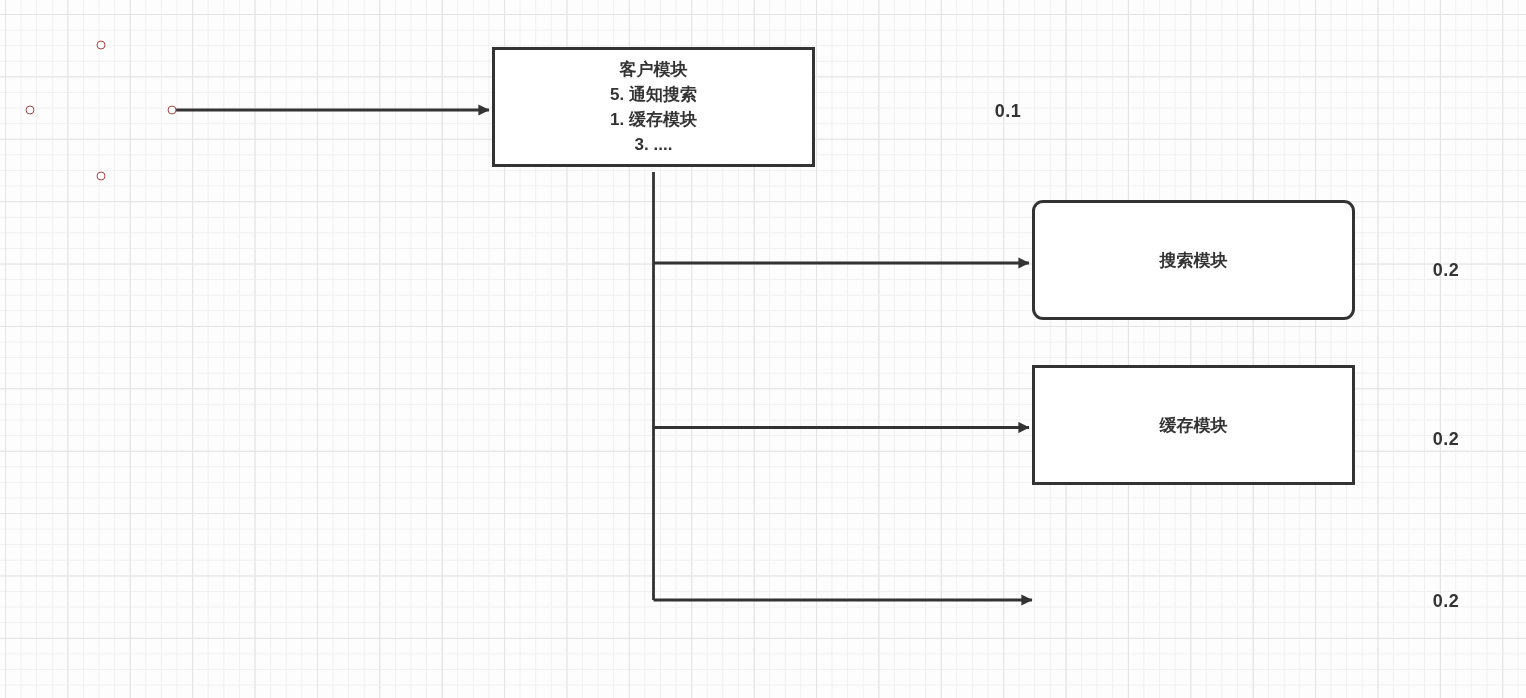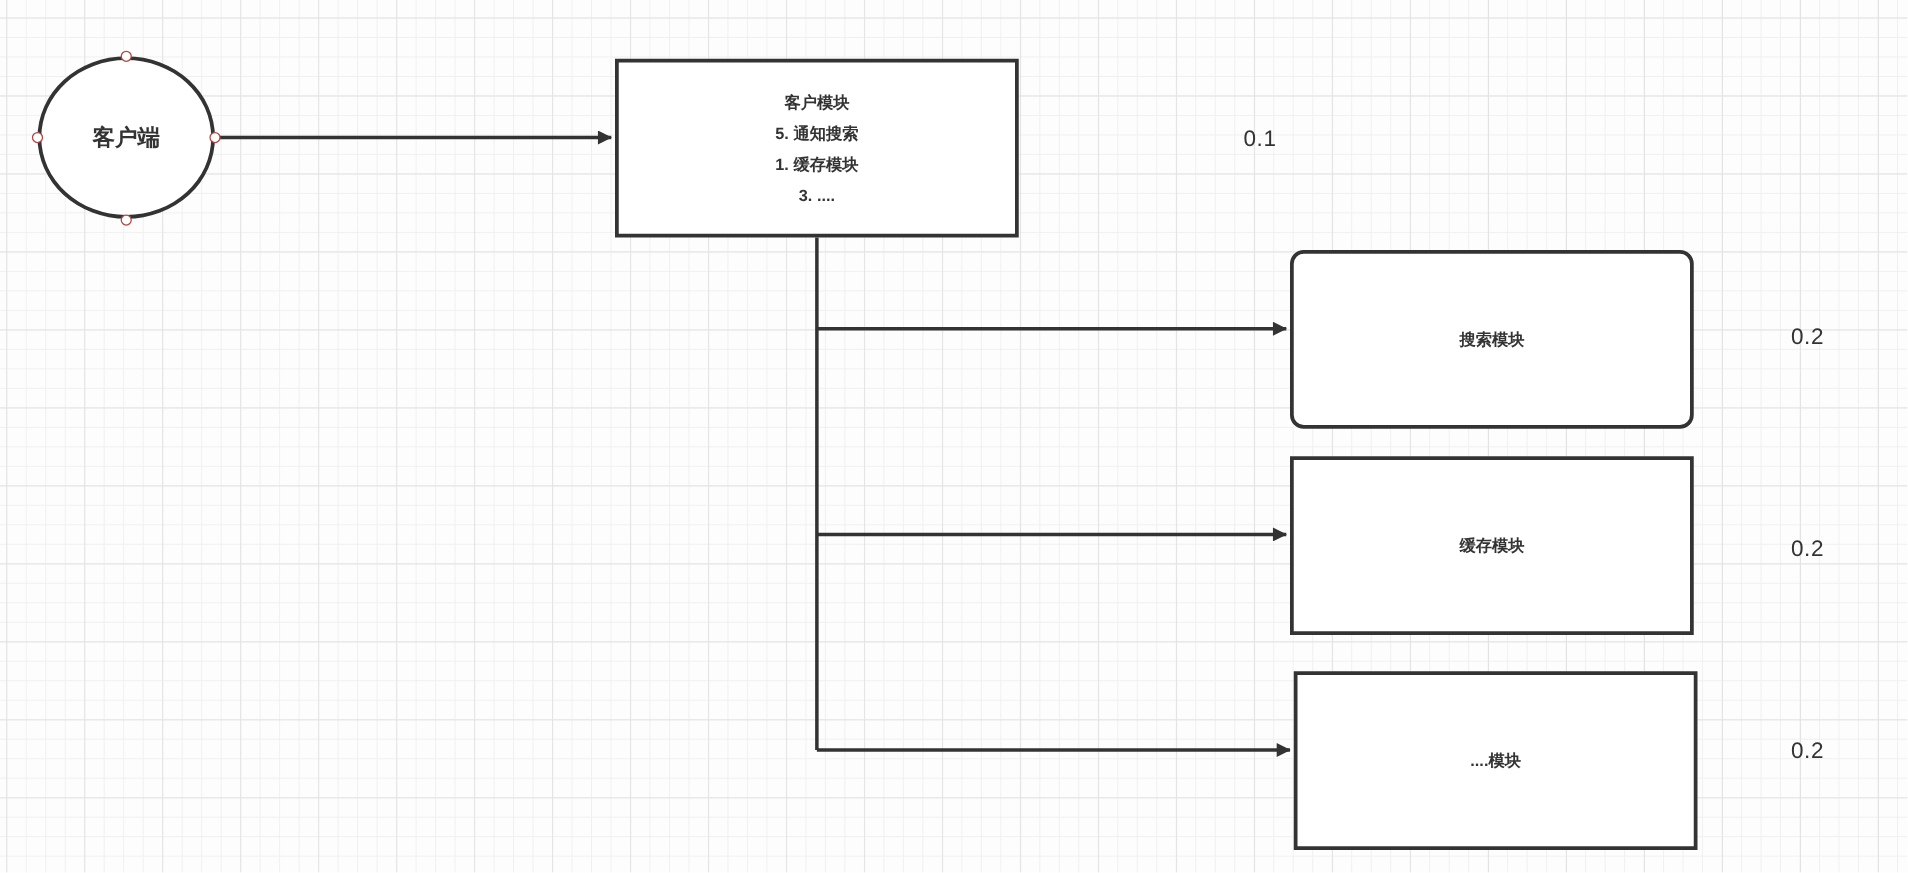--- a/index.html
+++ b/index.html
@@ -35,21 +35,21 @@
 
   .node{
     position:absolute;
     display:flex;flex-direction:column;align-items:center;justify-content:center;
     background:var(--fill);
     border:3px solid var(--stroke);
     color:var(--text);
     font-weight:bold;
     text-align:center;
   }
-  .node.rect{width:323px;height:143px;font-size:13px;}
+  .node.rect{width:323px;height:120px;font-size:17px;}
   .node.ellipse{
     left:30px;top:45px;width:142px;height:130px;
     border-radius:50%;
     font-size:18px;
   }
   .node-main{left:492px;top:47px;line-height:25px;}
   .node-search{left:1032px;top:200px;border-radius:11px;}
   .node-cache{left:1032px;top:365px;text-align:center;}
   .node-other{left:1035px;top:537px;height:124px;}
 
@@ -60,21 +60,21 @@
   }
   .cp-top{left:101px;top:45px;}
   .cp-right{left:172px;top:110px;}
   .cp-bottom{left:101px;top:176px;}
   .cp-left{left:30px;top:110px;}
 
   .annotation{
     position:absolute;
     transform:translate(-50%,-50%);
     color:var(--text);
-    font-size:18px;font-weight:normal;
+    font-size:18px;font-weight:bold;
     letter-spacing:0.5px;
   }
   .ann-01{left:1008px;top:111px;}
   .ann-02a{left:1446px;top:270px;}
   .ann-02b{left:1446px;top:439px;}
   .ann-02c{left:1446px;top:601px;}
 </style>
 </head>
 <body>
 
@@ -86,45 +86,39 @@
         <path d="M0,0 L10,5 L0,10 z" fill="#333333"></path>
       </marker>
     </defs>
     <path d="M172,110 L489,110" stroke="#333333" stroke-width="2.8" fill="none" marker-end="url(#arrow)"></path>
     <path d="M653.5,172 L653.5,600" stroke="#333333" stroke-width="2.8" fill="none"></path>
     <path d="M653.5,263 L1029,263" stroke="#333333" stroke-width="2.8" fill="none" marker-end="url(#arrow)"></path>
     <path d="M653.5,427.5 L1029,427.5" stroke="#333333" stroke-width="2.8" fill="none" marker-end="url(#arrow)"></path>
     <path d="M653.5,600 L1032,600" stroke="#333333" stroke-width="2.8" fill="none" marker-end="url(#arrow)"></path>
   </svg>
 
-  <div class="node ellipse">
-    <span>客户端</span>
-  </div>
   <div class="cp cp-top"></div>
   <div class="cp cp-right"></div>
   <div class="cp cp-bottom"></div>
   <div class="cp cp-left"></div>
 
   <div class="node rect node-main">
     <span>客户模块</span>
     <span>5. 通知搜索</span>
     <span>1. 缓存模块</span>
     <span>3. ....</span>
   </div>
 
   <div class="node rect node-search">
     <span>搜索模块</span>
   </div>
 
   <div class="node rect node-cache">
     <span>缓存模块</span>
   </div>
 
-  <div class="node rect node-other">
-    <span>....模块</span>
-  </div>
 
   <div class="annotation ann-01">0.1</div>
   <div class="annotation ann-02a">0.2</div>
   <div class="annotation ann-02b">0.2</div>
   <div class="annotation ann-02c">0.2</div>
 
 </div>
 
 </body></html>

